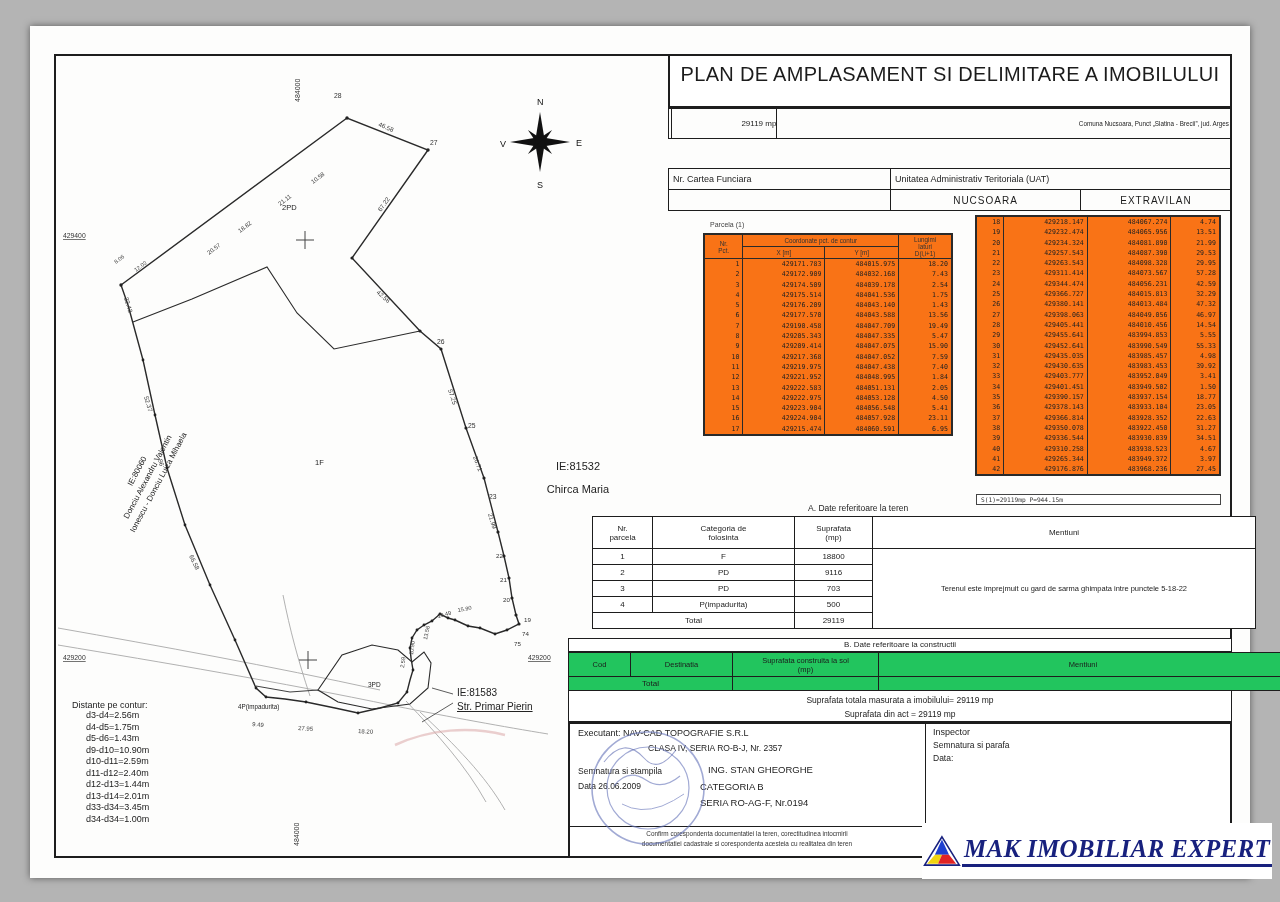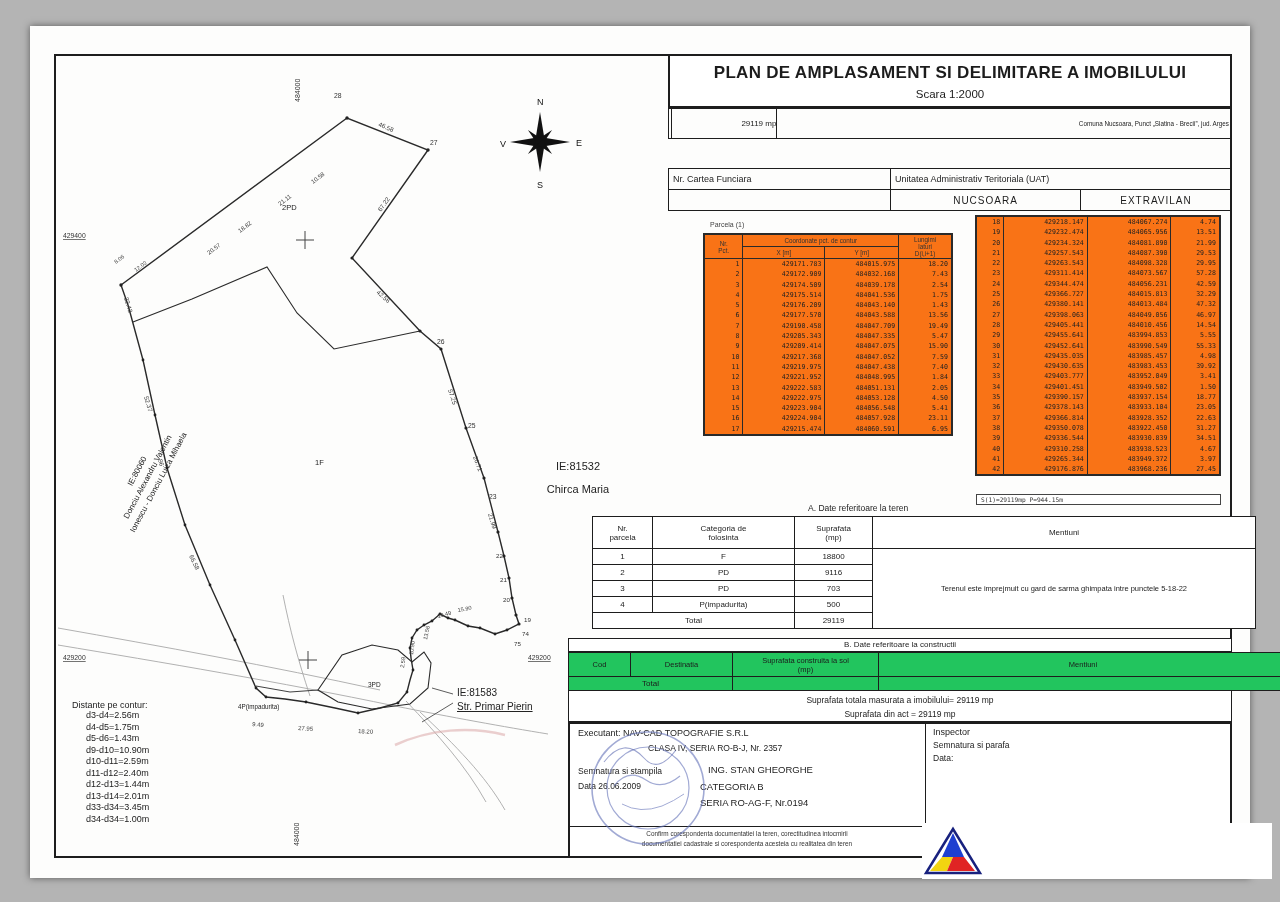--- a/index.html
+++ b/index.html
@@ -3,21 +3,21 @@
 <meta charset="utf-8">
 <style>
   * { margin:0; padding:0; box-sizing:border-box; }
   html,body { width:1280px; height:902px; background:#b4b4b4; font-family:"Liberation Sans", sans-serif; color:#1c1c1c; overflow:hidden; }
   .abs { position:absolute; }
   .paper { left:30px; top:26px; width:1220px; height:852px; background:#fdfdfc; box-shadow:0 0 7px rgba(0,0,0,.5); }
   .frame { left:54px; top:54px; width:1178px; height:804px; border:2px solid #1d1d1d; }
 
   
   .tb-head { left:668px; top:54px; width:564px; height:54px; border:2px solid #1d1d1d; text-align:center; padding-top:7px; background:#fff; }
-  .tb-title { font-size:17px; font-weight:bold; letter-spacing:.3px; }
+  .tb-title { font-size:20px; font-weight:normal; letter-spacing:.3px; }
   .tb-scale { font-size:11.5px; margin-top:5px; }
   table { border-collapse:collapse; }
   .blk td, .blk th { border:1px solid #1d1d1d; font-weight:normal; vertical-align:middle; }
   .tb1 { left:668px; top:108px; width:564px; }
   .tb1 th { font-size:8.5px; text-align:left; padding:2px 3px; height:20px; }
   .tb1 td { font-size:8px; text-align:right; height:30px; }
   .tb1 .addr { font-size:6.3px; padding:0 2px; }
   .tb2 { left:668px; top:168px; width:564px; }
   .tb2 td { font-size:9px; padding:2px 4px; height:21px; }
   .tb2 .big { text-align:center; font-size:10px; letter-spacing:1px; }
@@ -215,21 +215,20 @@
     <text x="500" y="582" font-size="6.2">21</text>
     <text x="503" y="602" font-size="6.2">20</text>
     <text x="524" y="622" font-size="6.2">19</text>
     <text x="522" y="636" font-size="6.2">74</text>
     <text x="514" y="646" font-size="6.2">75</text>
   </g>
 </svg>
 
 <div class="abs tb-head">
   <div class="tb-title">PLAN DE AMPLASAMENT SI DELIMITARE A IMOBILULUI</div>
-  <div class="tb-scale">Scara 1:2000</div>
 </div>
 <table class="abs blk tb1">
   <tbody>
   <tr>
     <td></td>
     <td>29119 mp</td>
     <td class="addr">Comuna Nucsoara, Punct „Slatina - Brecii”, jud. Arges</td>
   </tr>
 </tbody>
   </table>
@@ -651,13 +650,14 @@
     </table>
 </div>
 
 <div class="abs logo">
   <svg width="62" height="52" viewBox="0 0 62 52">
     <polygon points="31,8 42,32 20,32" fill="#1e3fd0"></polygon>
     <polygon points="20,32 31,32 25,46 8,46" fill="#f2d411"></polygon>
     <polygon points="31,32 42,32 53,46 25,46" fill="#e02424"></polygon>
     <polygon points="31,4 58,48 4,48" fill="none" stroke="#18217e" stroke-width="2.5"></polygon>
   </svg>
+  <div class="logo-text">MAK IMOBILIAR EXPERT</div>
 </div>
 
 </body></html>

